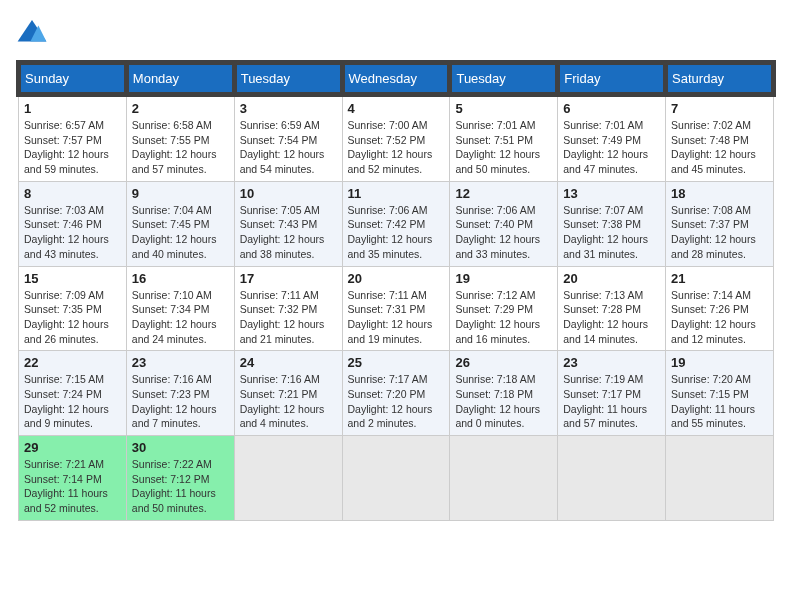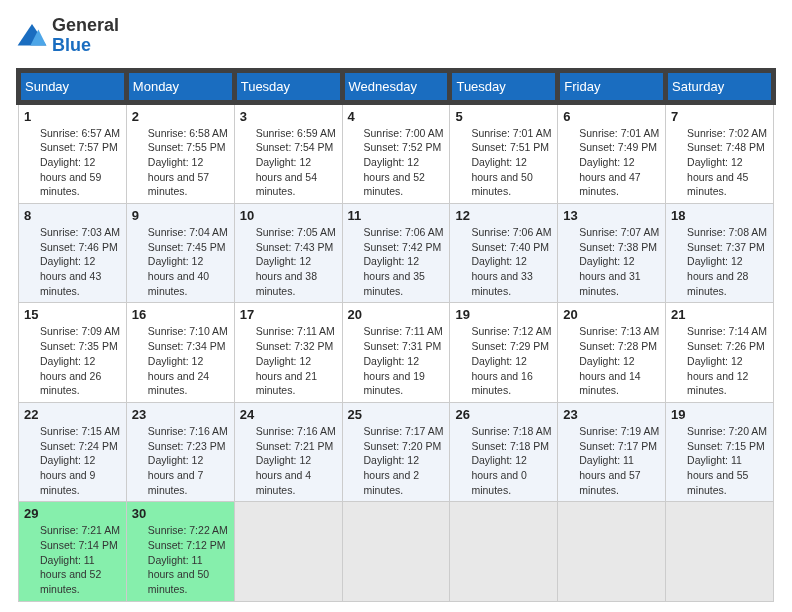--- a/index.html
+++ b/index.html
@@ -73,42 +73,37 @@
       font-size: 13px;
       font-weight: bold;
       color: #222;
       display: block;
       margin-bottom: 2px;
     }
     .day-info {
       color: #333;
       font-size: 10.5px;
       line-height: 1.4;
-      margin-left: 16px;
     }
     .empty-cell {
       background: #e8e8e8 !important;
     }
     .last-row td {
       background: #86efac;
     }
   </style>
 </head>
 <body>
 
 <div class="header-area">
   <div class="logo">
     <svg class="logo-icon" viewBox="0 0 40 40">
       <polygon points="20,5 38,32 2,32" fill="#1a6dc0"></polygon>
       <polygon points="28,12 38,32 18,32" fill="#4da6e8"></polygon>
     </svg>
-    <div class="logo-text">
-      <span class="logo-general">General</span><br>
-      <span class="logo-blue">Blue</span>
-    </div>
   </div>
 </div>
 
 <table class="calendar">
   <thead>
     <tr>
       <th>Sunday</th>
       <th>Monday</th>
       <th>Tuesday</th>
       <th>Wednesday</th>

